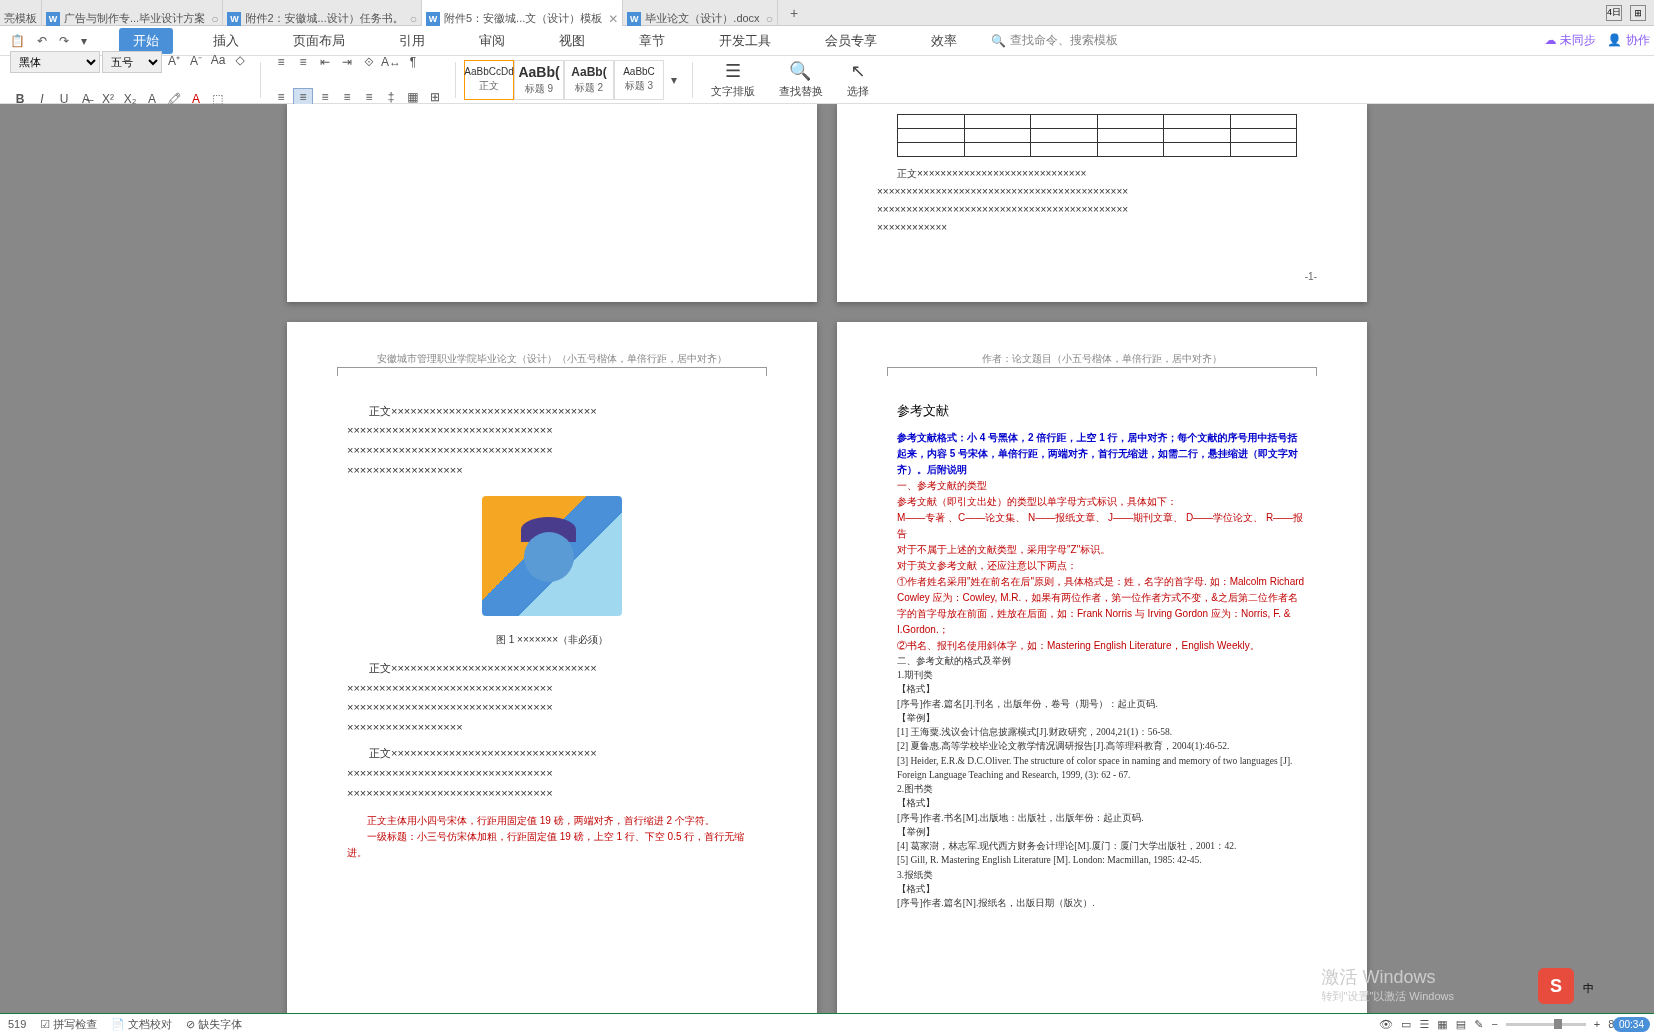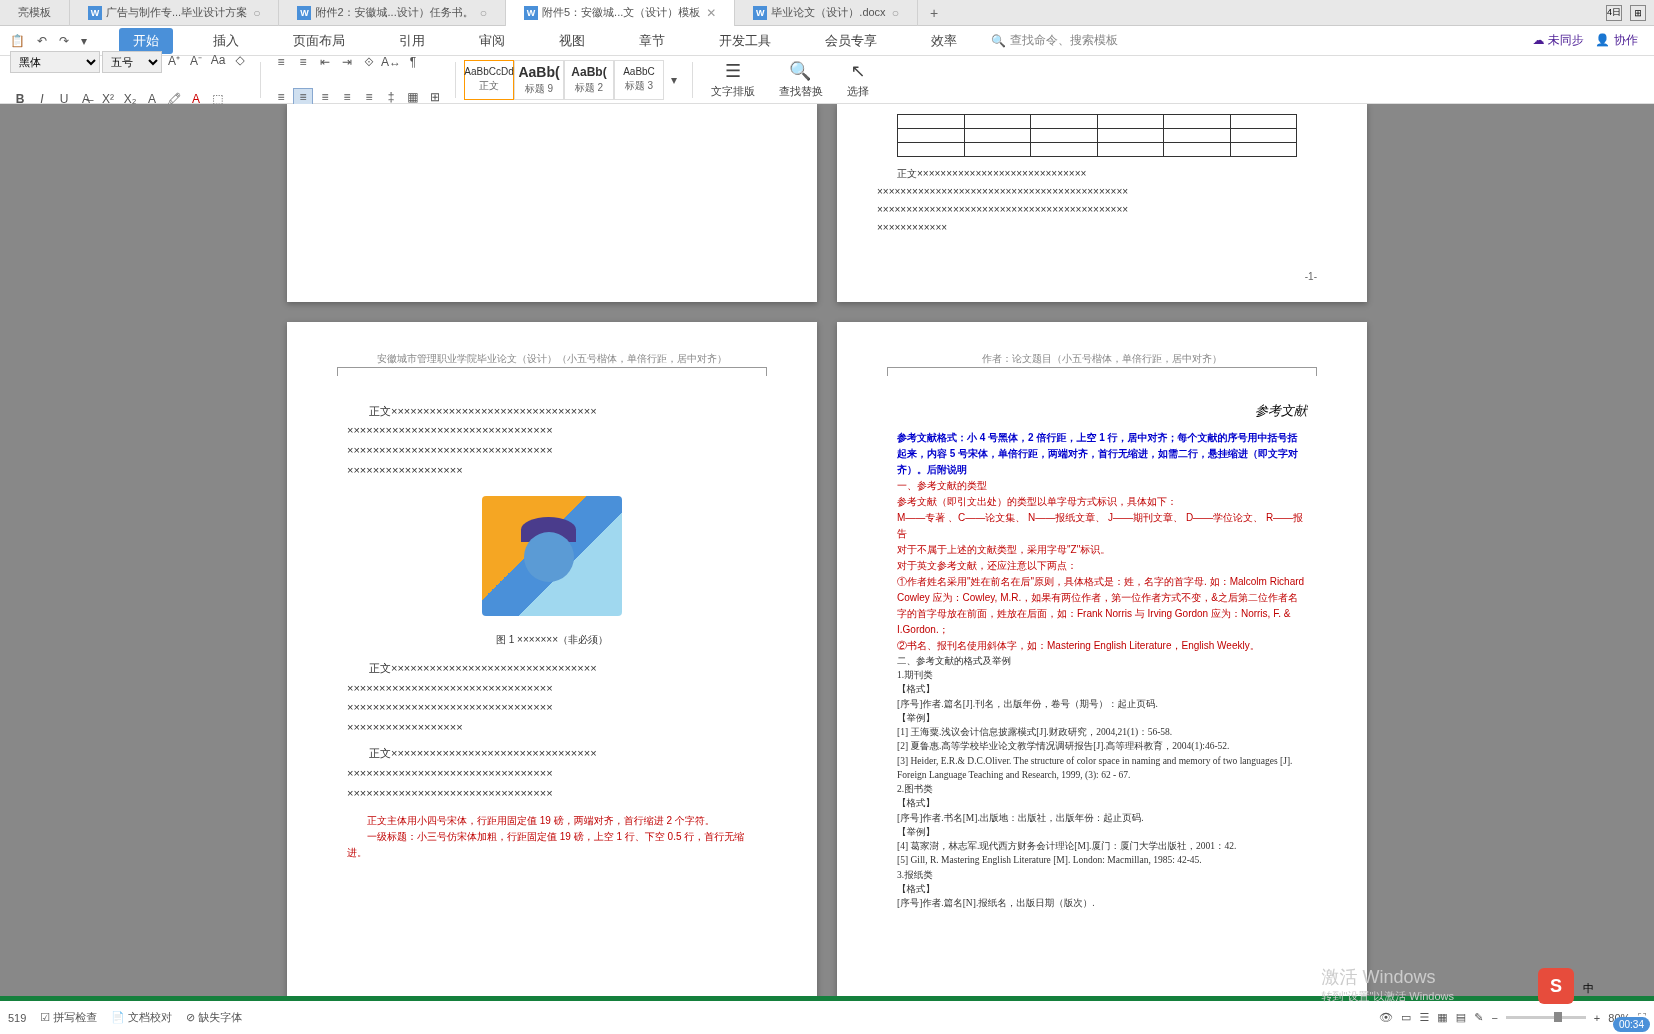--- a/index.html
+++ b/index.html
@@ -1,32 +1,32 @@
 <!DOCTYPE html>
 <html><head>
 <meta charset="utf-8">
 <style>
 * { margin: 0; padding: 0; box-sizing: border-box; }
 body { font-family: "Microsoft YaHei", sans-serif; background: #f0f0f0; width: 1654px; height: 1034px; overflow: hidden; font-size: 12px; }
 
 .tab-bar { background: #e8e8e8; height: 26px; display: flex; align-items: center; border-bottom: 1px solid #ccc; }
-.tab { display: flex; align-items: center; padding: 0 18px; height: 26px; border-right: 1px solid #d0d0d0; color: #555; font-size: 11px; position: relative; }
+.tab { display: flex; align-items: flex-end; padding: 0 4px; height: 26px; border-right: 1px solid #d0d0d0; color: #555; font-size: 11px; position: relative; }
 .tab.active { background: #fff; }
 .doc-icon { width: 14px; height: 14px; background: #4a90d9; margin-right: 4px; display: inline-flex; align-items: center; justify-content: center; color: #fff; font-size: 9px; font-weight: bold; }
 .tab-close { margin-left: 6px; color: #999; font-size: 12px; }
 .tab-add { padding: 0 12px; color: #666; font-size: 14px; }
 .tab-right { margin-left: auto; display: flex; align-items: center; padding-right: 8px; gap: 8px; }
 .tab-right span { width: 16px; height: 16px; border: 1px solid #888; display: flex; align-items: center; justify-content: center; font-size: 9px; }
 
 .ribbon-tabs { background: #fff; height: 30px; display: flex; align-items: center; border-bottom: 1px solid #ddd; padding-left: 4px; }
 .quick-btn { padding: 4px 6px; color: #555; }
 .ribbon-tab { padding: 4px 14px; font-size: 13px; color: #444; margin-left: 26px; }
 .ribbon-tab.active { background: #4a90d9; color: #fff; border-radius: 3px; }
 .search-cmd { margin-left: 20px; color: #888; display: flex; align-items: center; gap: 4px; }
-.ribbon-right { margin-left: auto; display: flex; align-items: center; gap: 12px; padding-right: 16px; color: #4c1d95; }
+.ribbon-right { margin-left: auto; display: flex; align-items: center; gap: 12px; padding-right: 4px; color: #8b5cf6; }
 
 .toolbar { background: #fff; height: 48px; display: flex; align-items: center; padding: 0 8px; border-bottom: 1px solid #ddd; gap: 4px; }
 .font-select { height: 22px; border: 1px solid #ccc; font-size: 11px; padding: 0 4px; }
 .tbtn { width: 20px; height: 18px; display: flex; align-items: center; justify-content: center; color: #555; border: none; background: transparent; font-size: 12px; }
 .tbtn.sel { background: #d0e0f0; border: 1px solid #88a8d0; }
 .tgroup { display: flex; flex-direction: column; gap: 17px; padding: 0 2px; }
 .tgroup-row { display: flex; gap: 2px; }
 .sep { width: 1px; height: 36px; background: #ddd; margin: 0 4px; }
 
 .style-box { display: flex; align-items: center; }
@@ -51,27 +51,27 @@
 .header-box::before { left: 0; } .header-box::after { right: 0; }
 
 .body-text { font-size: 11px; line-height: 1.8; color: #333; margin-top: 30px; }
 .img-placeholder { width: 140px; height: 120px; margin: 15px auto; background: linear-gradient(135deg, #f5a623 0%, #f5a623 40%, #4a90d9 40%, #4a90d9 60%, #a0d8ef 60%); display: block; border-radius: 4px; position: relative; }
 .img-face { position: absolute; top: 30%; left: 30%; width: 50px; height: 50px; background: #5b9bd5; border-radius: 50%; }
 .img-hat { position: absolute; top: 18%; left: 28%; width: 55px; height: 25px; background: #4a3c8c; border-radius: 50% 50% 0 0; }
 .img-caption { text-align: center; font-size: 10px; color: #333; }
 
 .red-text { color: #c00000; font-size: 10px; line-height: 1.6; }
 .blue-text { color: #0000cc; font-size: 10px; line-height: 1.6; font-weight: bold; }
-.ref-title { text-align: right; font-size: 13px; margin: 10px 0; font-style: italic; }
+.ref-title { text-align: left; font-size: 13px; margin: 10px 0; }
 .ref-line { font-size: 9.5px; line-height: 1.5; color: #333; font-family: SimSun, serif; }
 .page-num { position: absolute; bottom: 20px; right: 50px; font-size: 10px; color: #666; }
 .table-stub { border-collapse: collapse; width: 400px; margin-left: 20px; }
 .table-stub td { border: 1px solid #333; height: 14px; width: 60px; }
 
-.status-bar { position: fixed; bottom: 0; left: 0; right: 0; height: 38px; background: #fff; border-top: 5px solid #15803d; display: flex; align-items: center; padding: 0 8px; font-size: 11px; color: #555; gap: 14px; }
+.status-bar { position: fixed; bottom: 0; left: 0; right: 0; height: 21px; background: #fff; border-top: 1px solid #15803d; display: flex; align-items: center; padding: 0 8px; font-size: 11px; color: #555; gap: 14px; }
 .status-right { margin-left: auto; display: flex; align-items: center; gap: 8px; }
 .zoom-slider { width: 80px; height: 3px; background: #ccc; position: relative; }
 .zoom-thumb { position: absolute; width: 8px; height: 10px; background: #888; top: -4px; left: 60%; }
 
 .watermark { position: fixed; bottom: 30px; right: 200px; color: #ccc; font-size: 18px; pointer-events: none; }
 .watermark-sub { font-size: 11px; }
 .ime-badge { position: fixed; bottom: 30px; right: 80px; width: 36px; height: 36px; background: #e74c3c; border-radius: 6px; display: flex; align-items: center; justify-content: center; color: #fff; font-weight: bold; font-size: 18px; }
 .time-badge { position: fixed; bottom: 2px; right: 4px; background: #4a90d9; color: #fff; padding: 2px 6px; border-radius: 10px; font-size: 10px; }
 </style>
 </head>

